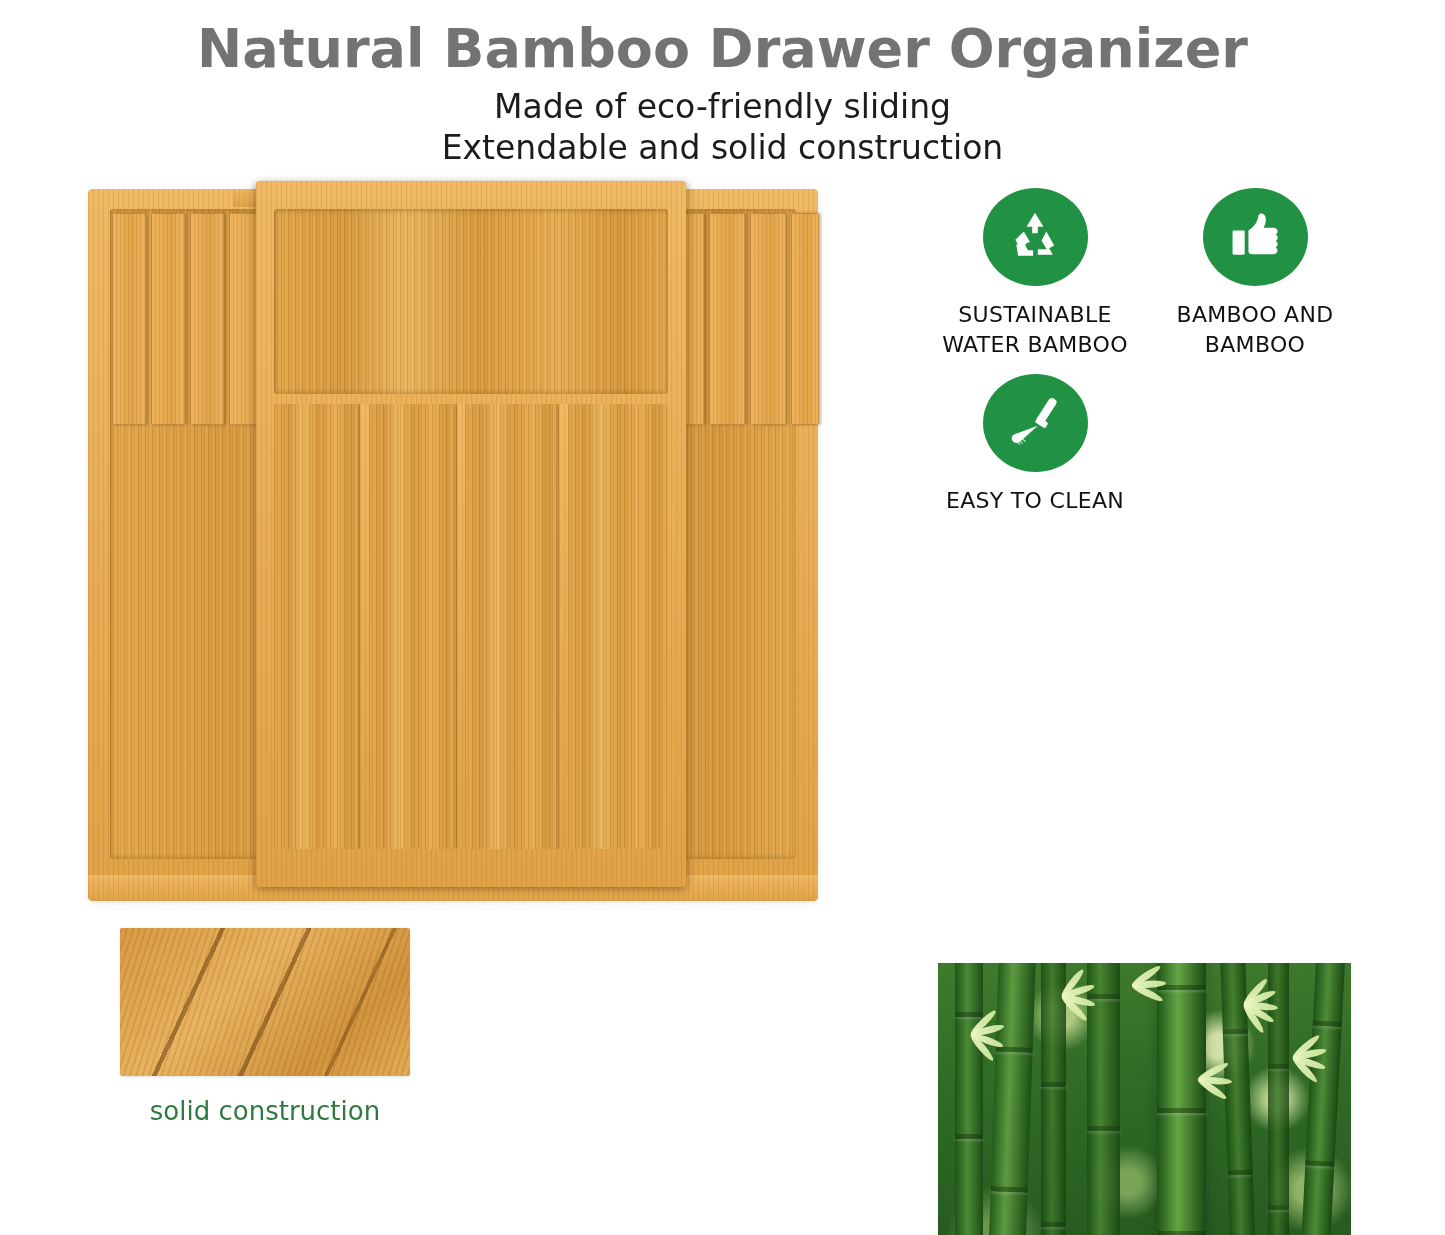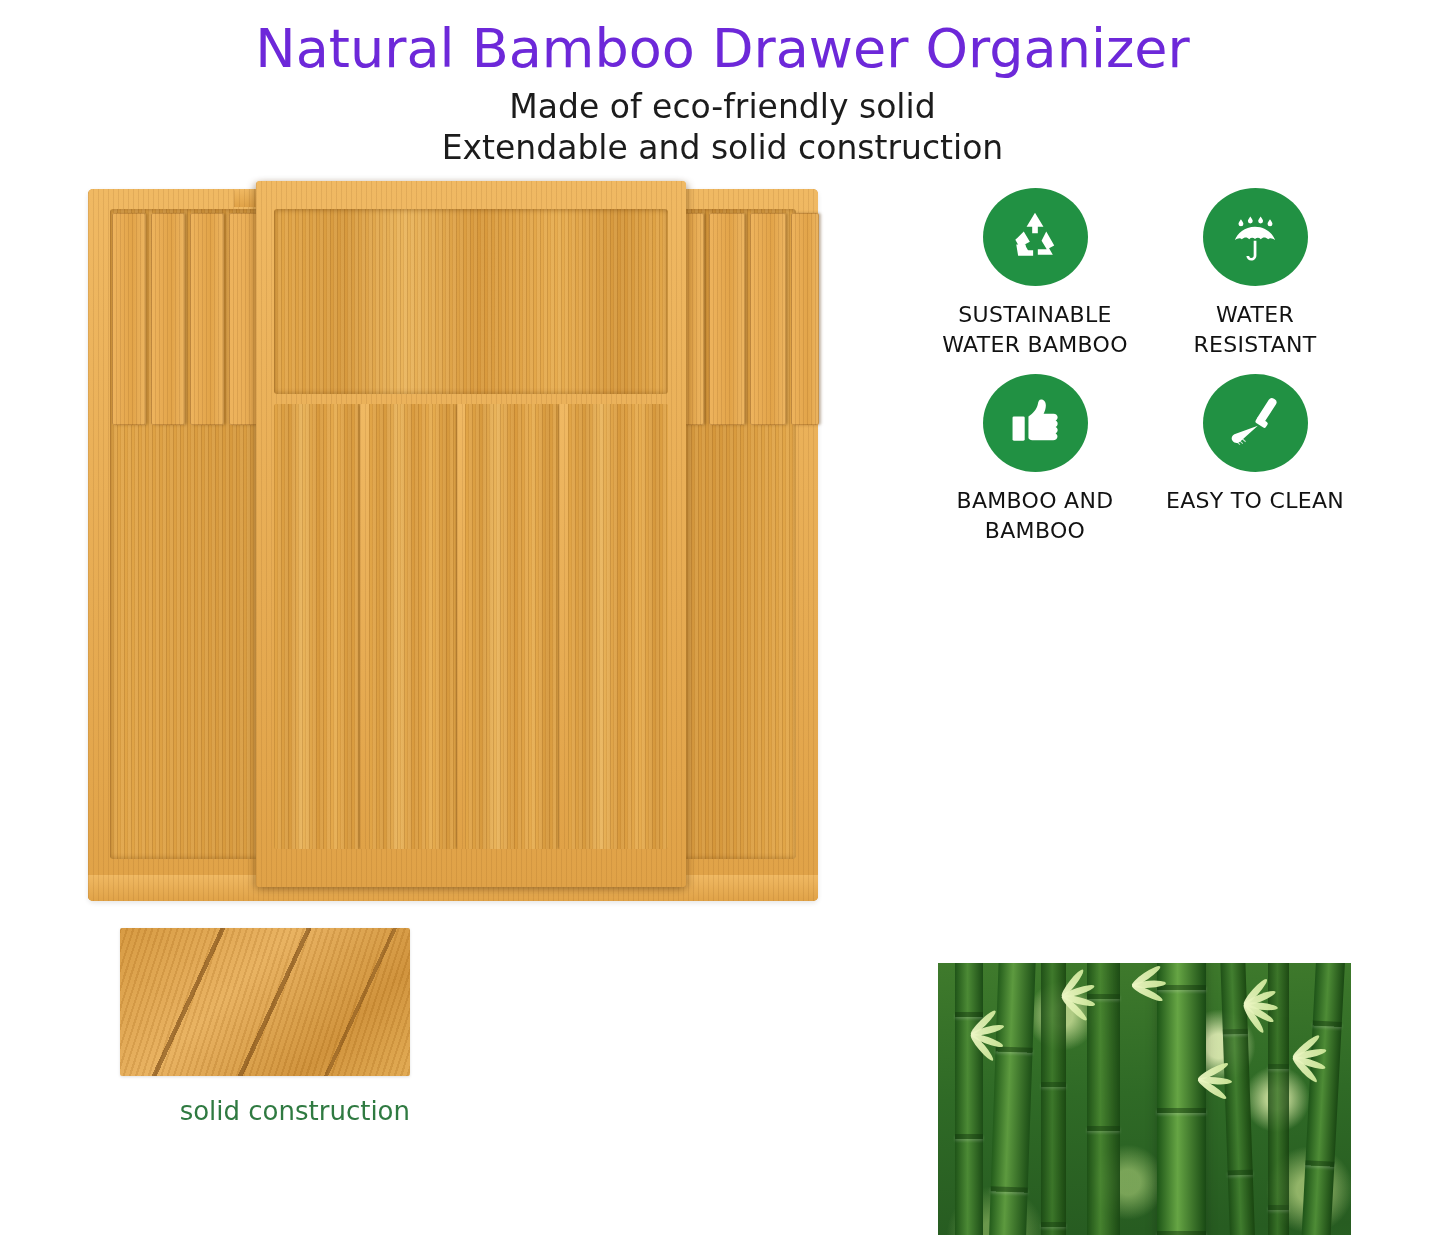--- a/index.html
+++ b/index.html
@@ -9,22 +9,22 @@
     font-family:"Liberation Sans", sans-serif;
     color:#1a1a1a;
     position:relative;
     overflow:hidden;
   }
 
   
   .header{ width:100%; padding-top:18px; text-align:center; }
   .title{
     font-family:"DejaVu Sans", sans-serif;
-    font-size:54px; line-height:62px; font-weight:400;
-    color:#6d28d9; letter-spacing:0px;
+    font-size:54px; line-height:62px; font-weight:700;
+    color:#737373; letter-spacing:0px;
   }
   .subtitle{
     font-family:"DejaVu Sans", sans-serif;
     font-size:33px; line-height:41px; font-weight:400; color:#1c1c1c;
     margin-top:6px;
   }
   .subtitle .line{ display:block; }
 
   
   .stage{ position:relative; width:1445px; height:1035px; }
@@ -145,21 +145,21 @@
   .details{
     position:absolute; left:120px; top:760px; width:700px; height:250px;
     display:flex; gap:55px;
   }
   .detail{ width:290px; }
   .detail .photo{
     width:290px; height:148px; border-radius:2px; position:relative; overflow:hidden;
     box-shadow:0 1px 3px rgba(0,0,0,.12);
   }
   .detail .cap{
-    margin-top:20px; text-align:right;
+    margin-top:20px; text-align:center;
     font-family:"DejaVu Sans", sans-serif;
     font-size:26px; color:#2f7a41; font-weight:400;
   }
   
   .ph1{
     background:
       linear-gradient(115deg, transparent 0 28%, rgba(110,64,14,.55) 28% 29.4%, transparent 29.4% 100%),
       linear-gradient(115deg, transparent 0 52%, rgba(110,64,14,.55) 52% 53.4%, transparent 53.4% 100%),
       linear-gradient(115deg, transparent 0 76%, rgba(110,64,14,.45) 76% 77.2%, transparent 77.2% 100%),
       repeating-linear-gradient(108deg, rgba(120,70,18,.12) 0 2px, rgba(255,255,255,.04) 2px 6px),
@@ -233,21 +233,21 @@
     transform-origin:0 50%;
     opacity:.95;
   }
 </style>
 </head>
 <body>
 
 <div class="header">
   <div class="title">Natural Bamboo Drawer Organizer</div>
   <div class="subtitle">
-    <span class="line">Made of eco-friendly solid</span>
+    <span class="line">Made of eco-friendly sliding</span>
     <span class="line">Extendable and solid construction</span>
   </div>
 </div>
 
 <div class="stage">
 
   <div class="hero">
 
     <div class="tray-outer grain">
       <div class="rim grain-edge"></div>
@@ -305,36 +305,20 @@
             <path d="M20 26 L26.5 37 L21 40 L25 47 L19.5 50 L11 35 Z"></path>
             <path d="M44 26 L52.5 41 L47 44 L51 51 L35 51 L35 45 L44.5 45 L39 36 Z"></path>
             <path d="M12 40 L22 40 L22 46 L30 46 L30 52 L14 52 Z"></path>
           </g>
         </svg>
       </div>
       <div class="flabel">SUSTAINABLE</div>
       <div class="flabel">WATER BAMBOO</div>
     </div>
 
-    <div class="feature">
-      <div class="badge">
-        <svg width="62" height="60" viewBox="0 0 64 64" aria-hidden="true">
-          <g fill="#ffffff">
-            <path d="M17 13 c1.6 2.4 2.6 3.9 2.6 5 a2.6 2.6 0 0 1-5.2 0 c0-1.1 1-2.6 2.6-5z"></path>
-            <path d="M27 10 c1.6 2.4 2.6 3.9 2.6 5 a2.6 2.6 0 0 1-5.2 0 c0-1.1 1-2.6 2.6-5z"></path>
-            <path d="M38 10 c1.6 2.4 2.6 3.9 2.6 5 a2.6 2.6 0 0 1-5.2 0 c0-1.1 1-2.6 2.6-5z"></path>
-            <path d="M48 13 c1.6 2.4 2.6 3.9 2.6 5 a2.6 2.6 0 0 1-5.2 0 c0-1.1 1-2.6 2.6-5z"></path>
-            <path d="M32 21 c11 0 19 7 21.5 14.5 c-3-2.2-5.6-2.8-7.5-1 c-2.6-2.4-5.4-2.6-7.8-.2 c-2.1-2-4.2-2-6.2-.1 c-2-1.9-4.1-1.9-6.2.1 c-2.4-2.4-5.2-2.2-7.8.2 c-1.9-1.8-4.5-1.2-7.5 1 C13 28 21 21 32 21z"></path>
-            <path d="M30.6 36 h2.9 v15.5 c0 3.4-2.3 5.6-5.4 5.6 c-2.9 0-5.1-2-5.3-4.9 h3 c.2 1.4 1.2 2.2 2.4 2.2 c1.5 0 2.4-1.1 2.4-3z"></path>
-          </g>
-        </svg>
-      </div>
-      <div class="flabel">WATER</div>
-      <div class="flabel">RESISTANT</div>
-    </div>
 
 
     <div class="feature">
       <div class="badge">
         <svg width="60" height="58" viewBox="0 0 64 62" aria-hidden="true">
           <g fill="#ffffff">
             <rect x="8" y="24" width="13" height="26" rx="1.5"></rect>
             <path d="M25 24 c5-3 9-8 10-13 c.6-3 1.4-5 3.6-5 c3 0 5 2.6 5 6.4 c0 3-1 6-2.4 8.6 h10.6 c2.6 0 4.4 1.6 4.4 3.8 c0 1.6-.9 2.9-2.2 3.5 c1.3.5 2.2 1.8 2.2 3.4 c0 1.6-.9 2.9-2.2 3.5 c1.3.5 2.2 1.8 2.2 3.4 c0 1.6-.9 2.9-2.2 3.5 c1.2.6 2 1.8 2 3.3 c0 2.3-1.9 4.1-4.6 4.1 H29 c-1.6 0-4-.9-4-2.6z"></path>
           </g>
         </svg>

